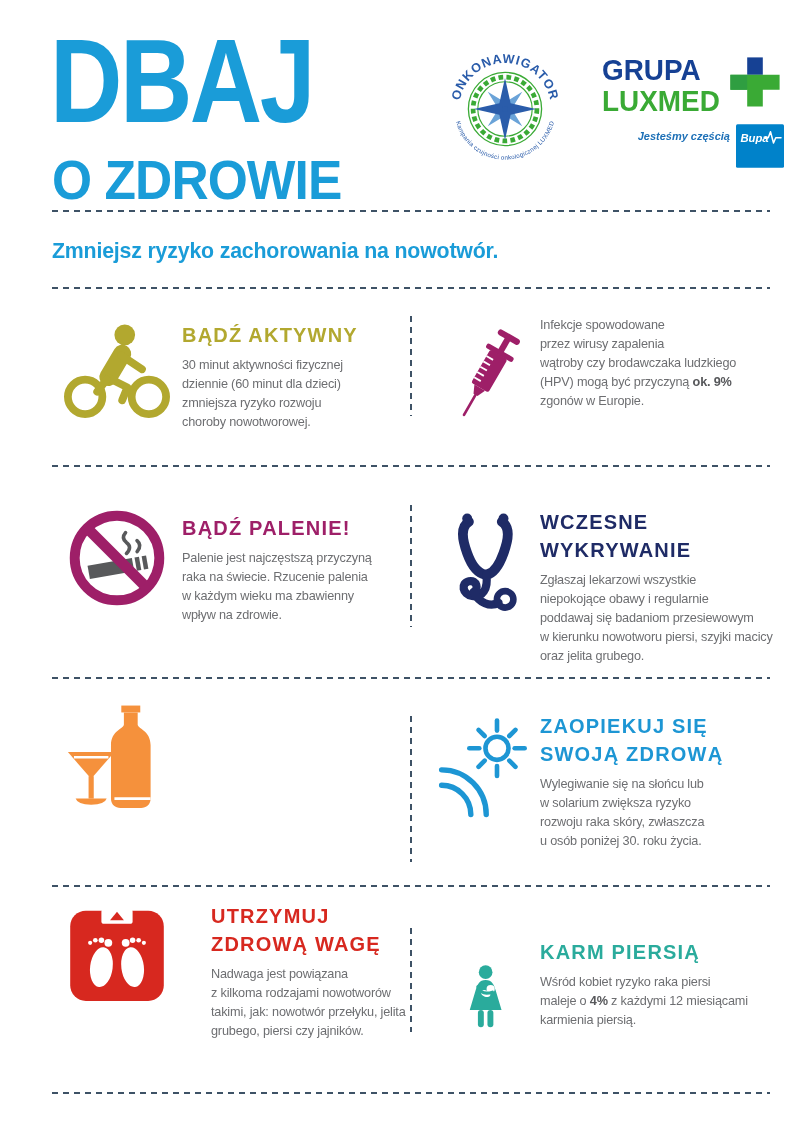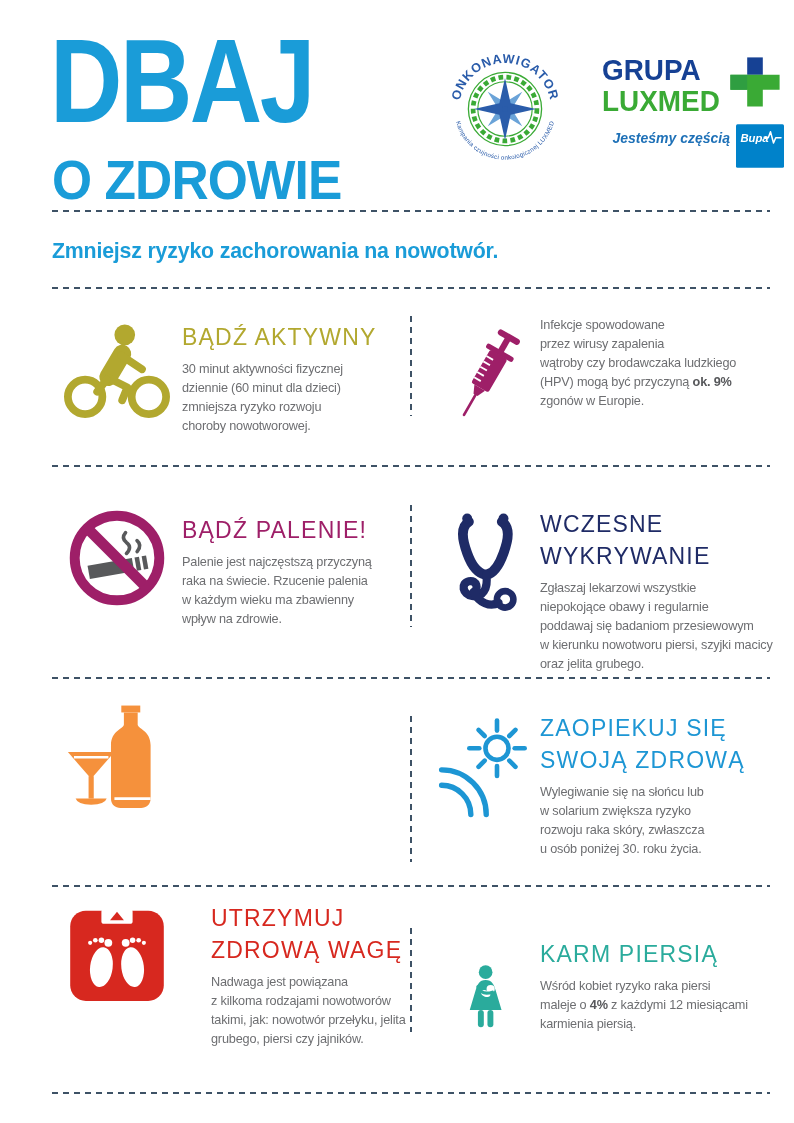--- a/index.html
+++ b/index.html
@@ -24,32 +24,32 @@
 
   
   .onko{position:absolute;left:430px;top:48px;width:122px;height:122px;}
   .luxmed{position:absolute;left:588px;top:55px;width:182px;}
   .luxmed .lm-text{display:inline-block;vertical-align:top;line-height:1.02;
           font-weight:700;font-size:30px;letter-spacing:0;transform:scaleX(.93);transform-origin:0 0;}
   .lm-grupa{color:var(--luxmed-navy);display:block;}
   .lm-luxmed{color:var(--luxmed-green);display:block;}
   .lm-cross{position:absolute;left:126px;top:0px;width:54px;height:54px;}
   .partner{position:absolute;left:588px;top:124px;width:182px;height:46px;}
-  .partner .pr-text{position:absolute;right:54px;top:6px;font-size:14px;font-style:italic;
+  .partner .pr-text{position:absolute;right:54px;top:6px;font-size:11px;font-style:italic;
           font-weight:700;color:var(--partner-blue);white-space:nowrap;}
   .bupa{position:absolute;right:0;top:0;width:48px;height:44px;}
 
   
   .tile{position:absolute;display:flex;align-items:flex-start;}
   .tile .iconbox{flex:0 0 auto;display:flex;justify-content:center;}
   .tile.left .iconbox{width:130px;}
   .tile.right .iconbox{width:106px;}
   .tile .icon{color:var(--sc);}
   .t-text{flex:1 1 auto;padding-top:var(--tt,6px);}
-  .t-title{margin:0 0 7px 0;font-size:23px;font-weight:400;letter-spacing:1.2px;
+  .t-title{margin:0 0 7px 0;font-size:20px;font-weight:700;letter-spacing:1.2px;
            line-height:1.4;color:var(--sc);white-space:pre-line;}
   .t-body{margin:0;font-size:13.5px;line-height:1.4;letter-spacing:-.2px;
           color:var(--body-text);white-space:pre-line;
           transform:scaleX(.94);transform-origin:0 0;width:106%;}
   .t-body b{font-weight:700;color:#57585b;}
 
   svg text{font-family:"Liberation Sans",sans-serif;}
 </style>
 </head>
 <body>

